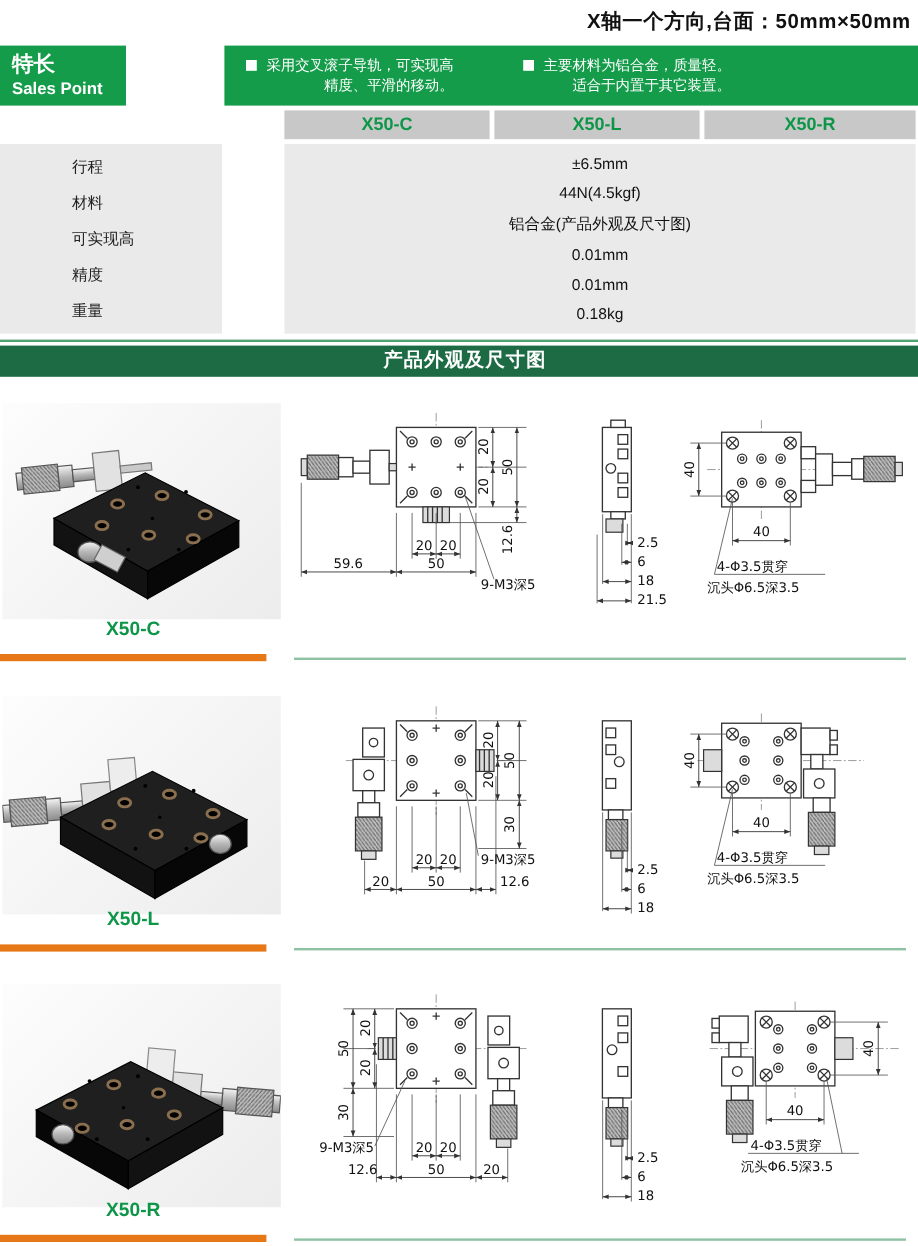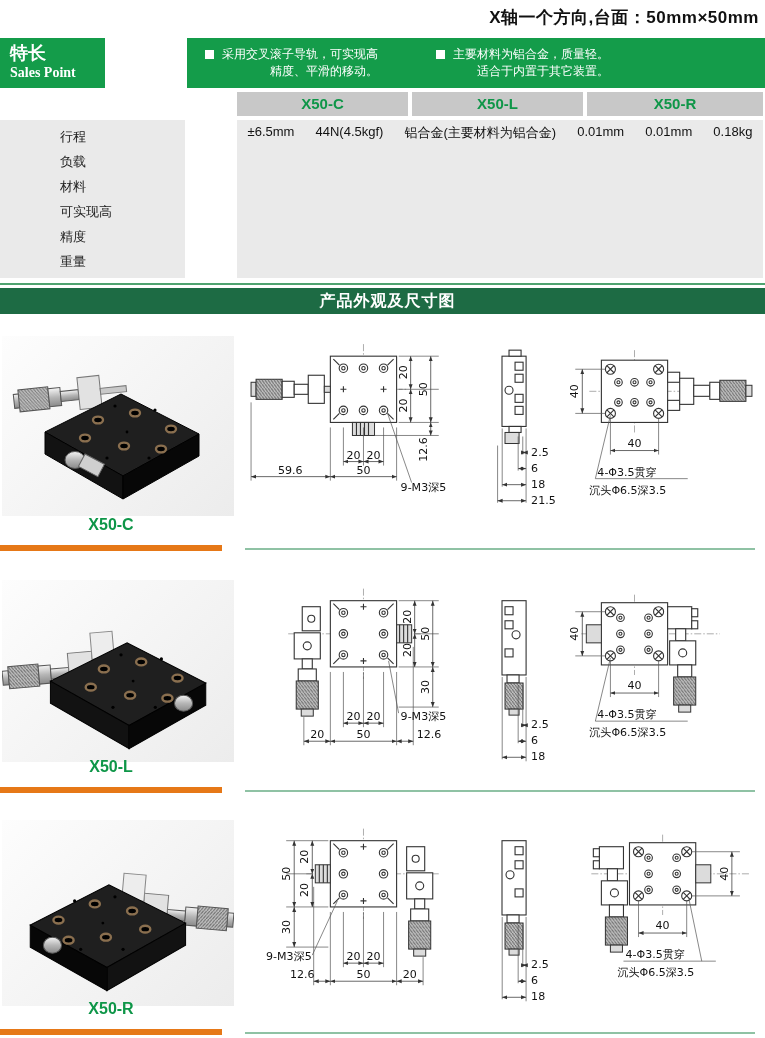--- a/index.html
+++ b/index.html
@@ -3,35 +3,35 @@
 <meta charset="utf-8">
 <style>
   html,body{margin:0;padding:0;background:#fff;}
   .page{position:relative;width:765px;height:1038px;background:#fff;overflow:hidden;
         font-family:"Liberation Sans","DejaVu Sans",sans-serif;color:#222;}
   .top-title{position:absolute;top:6px;right:6px;font-size:17px;font-weight:bold;color:#111;letter-spacing:.5px;}
   
   .sales-band{position:absolute;top:38px;left:0;width:765px;height:50px;display:flex;gap:39px;}
   .sp-left{width:105px;background:var(--green);color:#fff;padding:4px 0 0 10px;box-sizing:border-box;}
   .sp-cn{font-size:18px;font-weight:bold;line-height:22px;}
-  .sp-en{font-size:14px;font-weight:bold;line-height:18px;font-family:Liberation Serif, serif;}
+  .sp-en{font-size:14px;font-weight:bold;line-height:18px;}
   .sp-gap{width:4px;background:#fff;}
   .sp-right{flex:1;background:var(--green);color:#fff;display:flex;padding-top:8px;box-sizing:border-box;}
   .bullet{display:flex;font-size:12px;line-height:17px;text-align:right;}
   .bullet .bsq{width:9px;height:9px;background:#fff;margin:4px 8px 0 18px;flex:none;}
   .bullet.b2{margin-left:40px;}
   
   .spec-header{position:absolute;top:92px;left:0;width:765px;height:24px;}
   .spec-h-cell{position:absolute;top:0;height:24px;background:#c8c8c8;color:var(--green-text);
                font-size:15px;font-weight:bold;text-align:center;line-height:24px;}
   .spec-labels{position:absolute;top:120px;left:0;width:185px;height:158px;background:#eaeaea;
                display:flex;flex-direction:column;justify-content:space-around;box-sizing:border-box;padding:4px 0;}
   .spec-labels div{padding-left:60px;font-size:13px;color:#222;}
   .spec-values{position:absolute;top:120px;left:237px;width:526px;height:158px;background:#eaeaea;
-               display:flex;justify-content:space-around;box-sizing:border-box;padding:4px 0;}
+               display:flex;flex-direction:column;justify-content:space-around;box-sizing:border-box;padding:4px 0;}
   .spec-values div{text-align:center;font-size:13px;color:#111;}
   
   .band-line{position:absolute;top:283px;left:0;width:765px;height:2px;background:#4fa370;}
   .section-band{position:absolute;top:288px;left:0;width:765px;height:26px;background:var(--dark-green);
                 color:#fff;font-size:16px;font-weight:bold;line-height:26px;padding-left:10px;box-sizing:border-box;letter-spacing:1px;text-align:center;}
   
   .photo{position:absolute;width:232px;background:linear-gradient(135deg,#fdfdfd,#ececec);}
   .drawing{position:absolute;left:238px;width:527px;}
   .model-label{position:absolute;left:0;width:222px;text-align:center;color:var(--green-text);
                font-size:16px;font-weight:bold;}
@@ -77,30 +77,29 @@
     </div>
   </div>
 
   <div class="spec-header">
     <div class="spec-h-cell" style="left:237px;width:171px;">X50-C</div>
     <div class="spec-h-cell" style="left:412px;width:171px;">X50-L</div>
     <div class="spec-h-cell" style="left:587px;width:176px;">X50-R</div>
   </div>
   <div class="spec-labels">
     <div>行程</div>
-    <div>负载</div>
     <div>材料</div>
     <div>可实现高</div>
     <div>精度</div>
     <div>重量</div>
   </div>
   <div class="spec-values">
     <div>±6.5mm</div>
     <div>44N(4.5kgf)</div>
-    <div>铝合金(主要材料为铝合金)</div>
+    <div>铝合金(产品外观及尺寸图)</div>
     <div>0.01mm</div>
     <div>0.01mm</div>
     <div>0.18kg</div>
   </div>
 
   <div class="band-line"></div>
   <div class="section-band">产品外观及尺寸图</div>
 
   <div class="photo" style="top:336px;left:2px;height:180px;">
     <svg width="232" height="180" viewBox="0 0 230 180">

